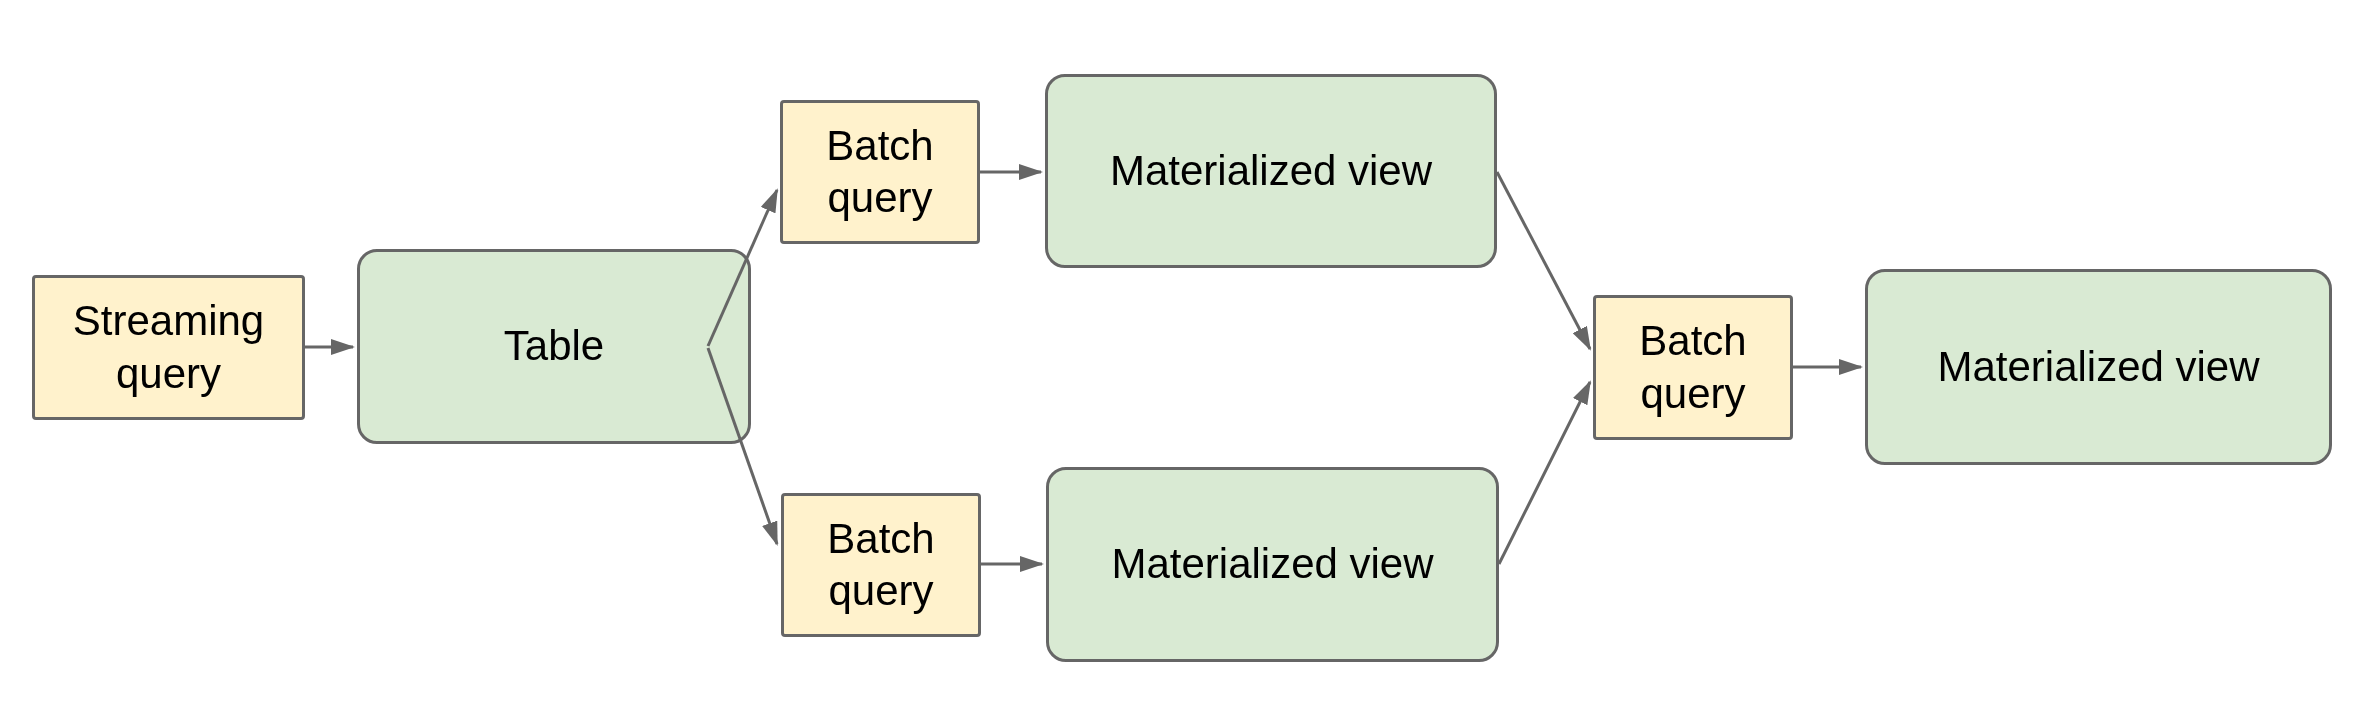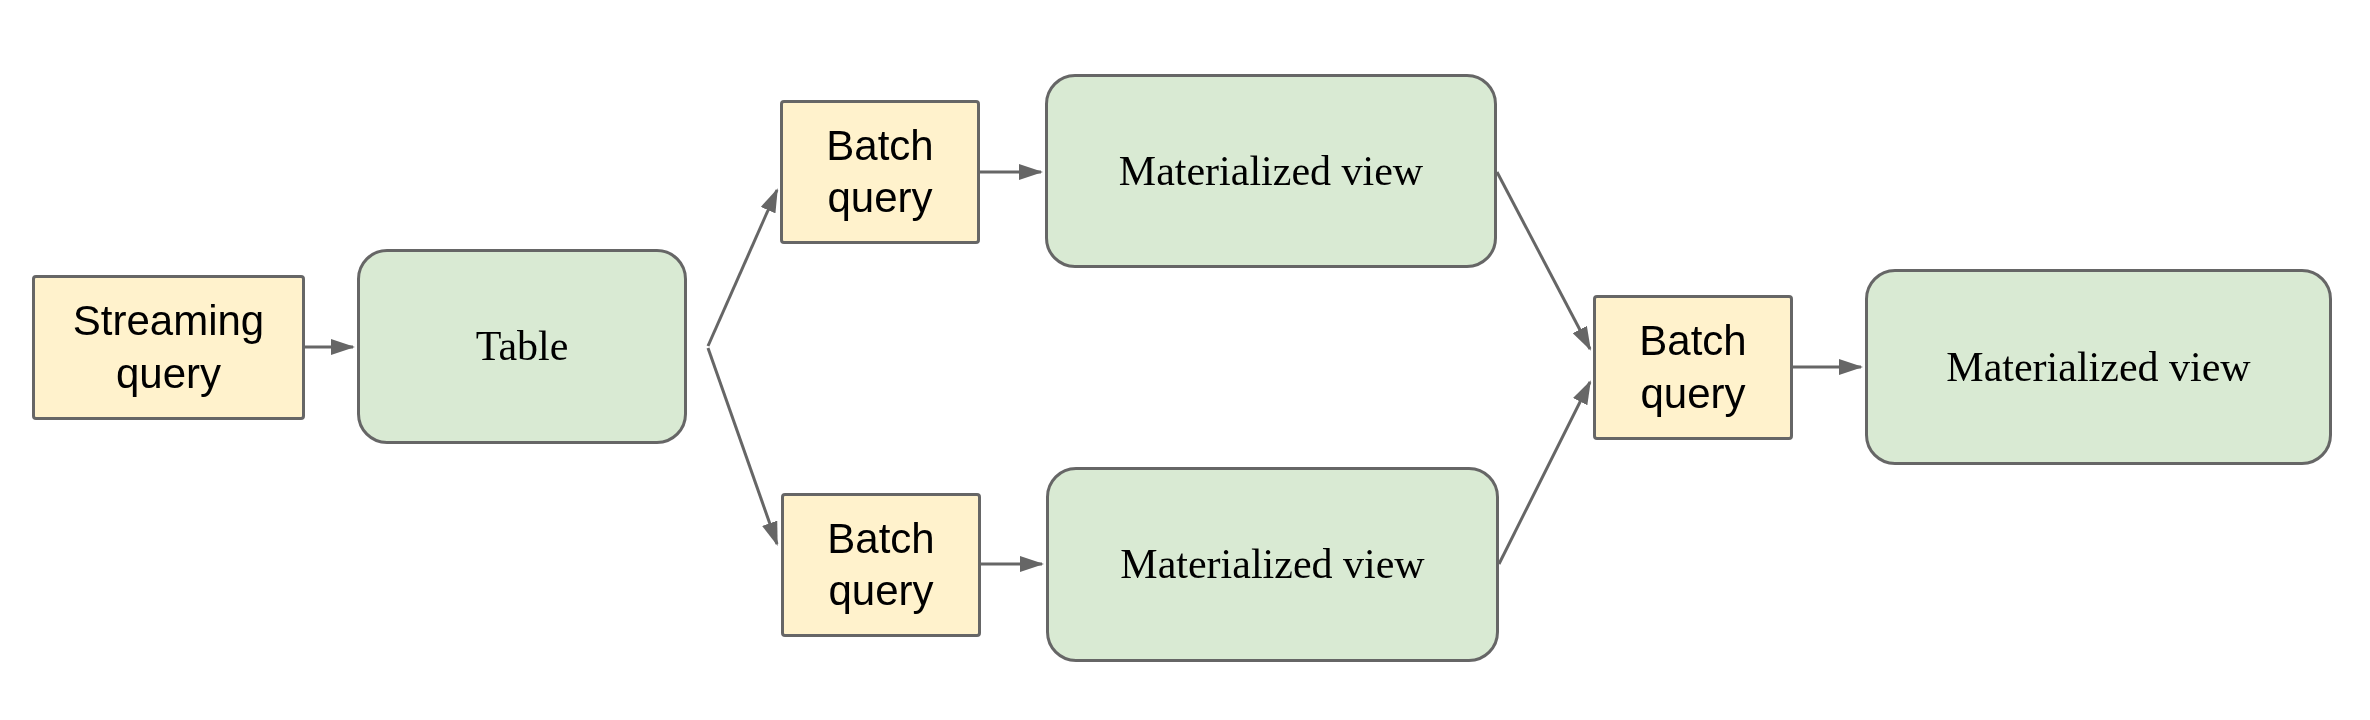--- a/index.html
+++ b/index.html
@@ -35,41 +35,40 @@
     font-size: 42px;
     line-height: 1.25;
     padding: 4px 10px;
   }
   .node.query {
     background: var(--query-fill, #fff2cc);
     border-radius: 4px;
   }
   .node.storage {
     background: var(--storage-fill, #d9ead3);
-    border-radius: 30px;
-    font-family: Liberation Serif, serif;
+    border-radius: 20px;
   }
   .edge-line {
     stroke: var(--connector, #666666);
     stroke-width: 3;
     fill: none;
   }
   .arrowhead {
     fill: var(--connector, #666666);
     stroke: none;
   }
 </style>
 </head>
 <body>
 
 <div class="canvas" style="--bg: #ffffff; --query-fill: #fff2cc; --storage-fill: #d9ead3; --node-border: #666666; --connector: #666666; --label-text: #000000;">
 
   <div class="node query" style="left:32px;  top:275px; width:273px; height:145px;">Streaming query</div>
 
-  <div class="node storage" style="left:357px; top:249px; width:330px; height:195px;">Table</div>
+  <div class="node storage" style="left:357px; top:249px; width:394px; height:195px;">Table</div>
 
   <div class="node query" style="left:780px; top:100px; width:200px; height:144px;">Batch query</div>
 
   <div class="node storage" style="left:1045px; top:74px; width:452px; height:194px;">Materialized view</div>
 
   <div class="node query" style="left:781px; top:493px; width:200px; height:144px;">Batch query</div>
 
   <div class="node storage" style="left:1046px; top:467px; width:453px; height:195px;">Materialized view</div>
 
   <div class="node query" style="left:1593px; top:295px; width:200px; height:145px;">Batch query</div>

